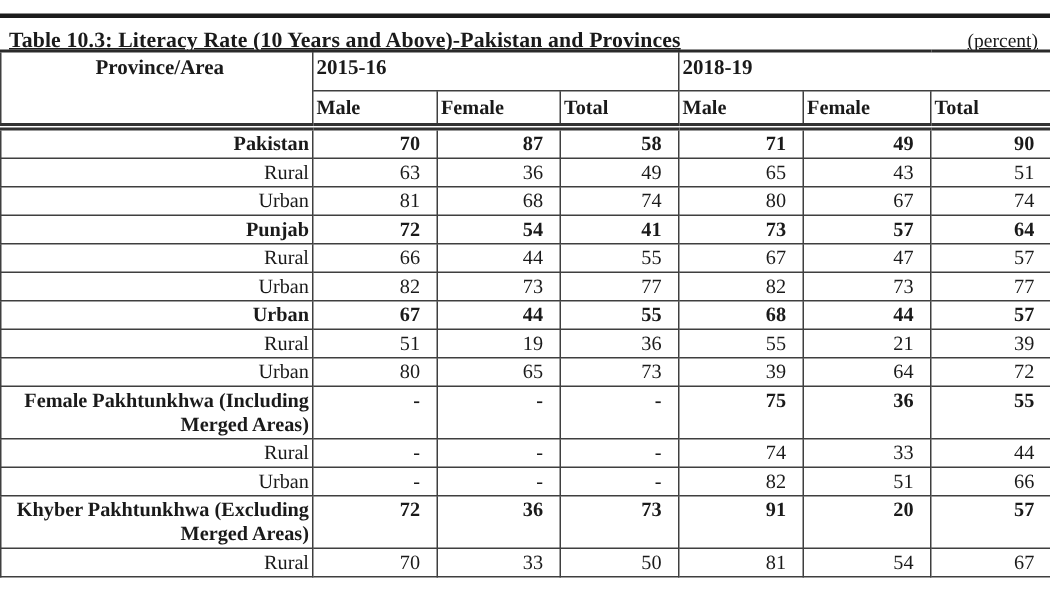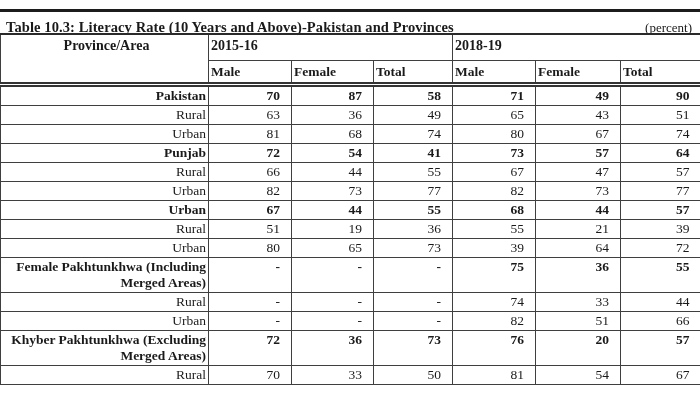--- a/index.html
+++ b/index.html
@@ -225,21 +225,21 @@
           <td class="value-cell">-</td>
           <td class="value-cell">82</td>
           <td class="value-cell">51</td>
           <td class="value-cell">66</td>
         </tr>
         <tr class="bold-row">
           <td class="label-cell">Khyber Pakhtunkhwa (Excluding Merged Areas)</td>
           <td class="value-cell">72</td>
           <td class="value-cell">36</td>
           <td class="value-cell">73</td>
-          <td class="value-cell">76</td>
+          <td class="value-cell">91</td>
           <td class="value-cell">20</td>
           <td class="value-cell">57</td>
         </tr>
         <tr>
           <td class="label-cell">Rural</td>
           <td class="value-cell">70</td>
           <td class="value-cell">33</td>
           <td class="value-cell">50</td>
           <td class="value-cell">81</td>
           <td class="value-cell">54</td>

